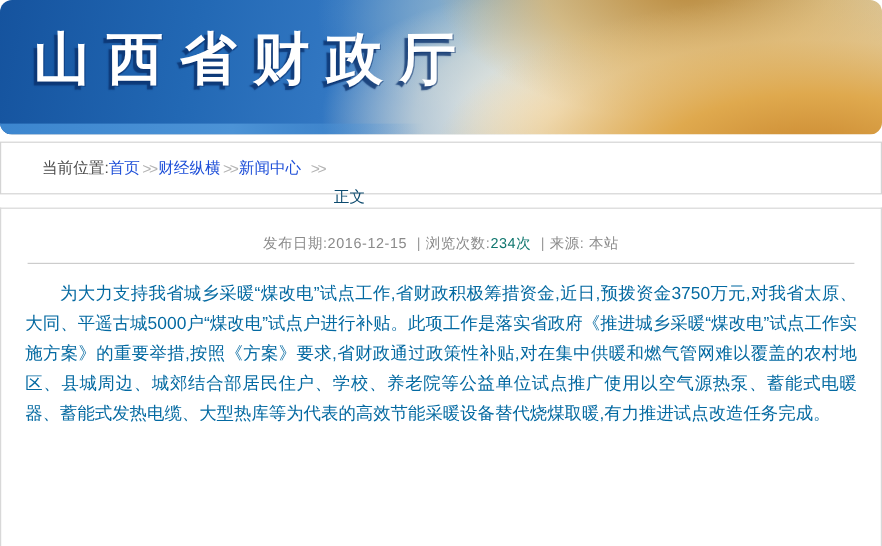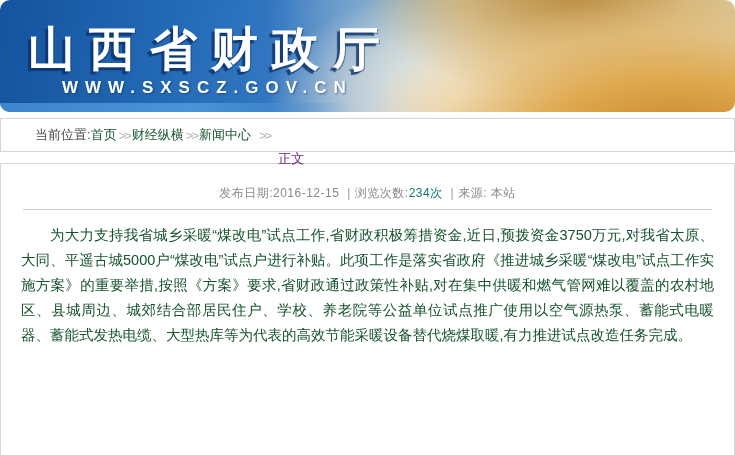--- a/index.html
+++ b/index.html
@@ -31,29 +31,29 @@
   }
   .site-url {
     position:absolute; left:62px; top:78px;
     font-size:17px; font-weight:bold; color:#ffffff; letter-spacing:7px;
     text-shadow:1px 1px 2px rgba(10,50,110,0.55);
     white-space:nowrap;
   }
 
   
   .crumb-bar {
-    margin-top:6px; width:735px; height:34px;
+    margin-top:6px; width:735px; height:44px;
     border:1px solid #d4d4d4; background:#ffffff;
     display:flex; align-items:center;
     padding-left:34px; font-size:13px; color:#4a4a4a;
   }
   .crumb-bar .sep { color:#b3b3b3; margin:0 2px; letter-spacing:-2px; }
   .crumb-bar .sep-wide { color:#b3b3b3; margin:0 8px; letter-spacing:-2px; }
-  .crumb-bar .crumb-link { color:#14532d; text-decoration:none; cursor:pointer; }
-  .crumb-bar .current { color:#701a75;margin-top:48px; }
+  .crumb-bar .crumb-link { color:#1d4ed8; text-decoration:none; cursor:pointer; }
+  .crumb-bar .current { color:#0c4a6e;margin-top:48px; }
 
   
   .content-box {
     margin-top:11px; width:735px; height:330px;
     border:1px solid #d8d8d8; border-bottom:none; background:#ffffff;
   }
   .article-title {
     margin-top:27px; text-align:center;
     font-family:"Liberation Serif","DejaVu Serif",serif;
     font-size:21px; font-weight:bold; color:#2a6496; letter-spacing:1px;
@@ -62,32 +62,31 @@
     margin-top:21px; text-align:center;
     font-size:12px; color:#8a8a8a; letter-spacing:0.5px;
   }
   .meta-row .views-count { color:#0f766e; }
   .meta-row .meta-sep { color:#9a9a9a; margin:0 4px; }
   .meta-divider {
     margin:7px 22px 0 22px; border-bottom:1px solid #cccccc; height:1px;
   }
   .article-body {
     margin:13px 20px 0 20px;
-    font-size:14.5px; color:#14532d; line-height:25px;
+    font-size:14.5px; color:#0369a1; line-height:25px;
     text-indent:2em; text-align:justify;
     font-family:"Liberation Sans","DejaVu Sans",sans-serif;
   }
 </style>
 </head>
 <body>
 
 <div class="banner">
   <div class="banner-strip"></div>
   <div class="site-name">山西省财政厅</div>
-  <div class="site-url">WWW.SXSCZ.GOV.CN</div>
 </div>
 
 <div class="crumb-bar">
   <span>当前位置:</span>
   <span class="crumb-link">首页</span>
   <span class="sep">&gt;&gt;</span>
   <span class="crumb-link">财经纵横</span>
   <span class="sep">&gt;&gt;</span>
   <span class="crumb-link">新闻中心</span>
   <span class="sep-wide">&gt;&gt;</span>

